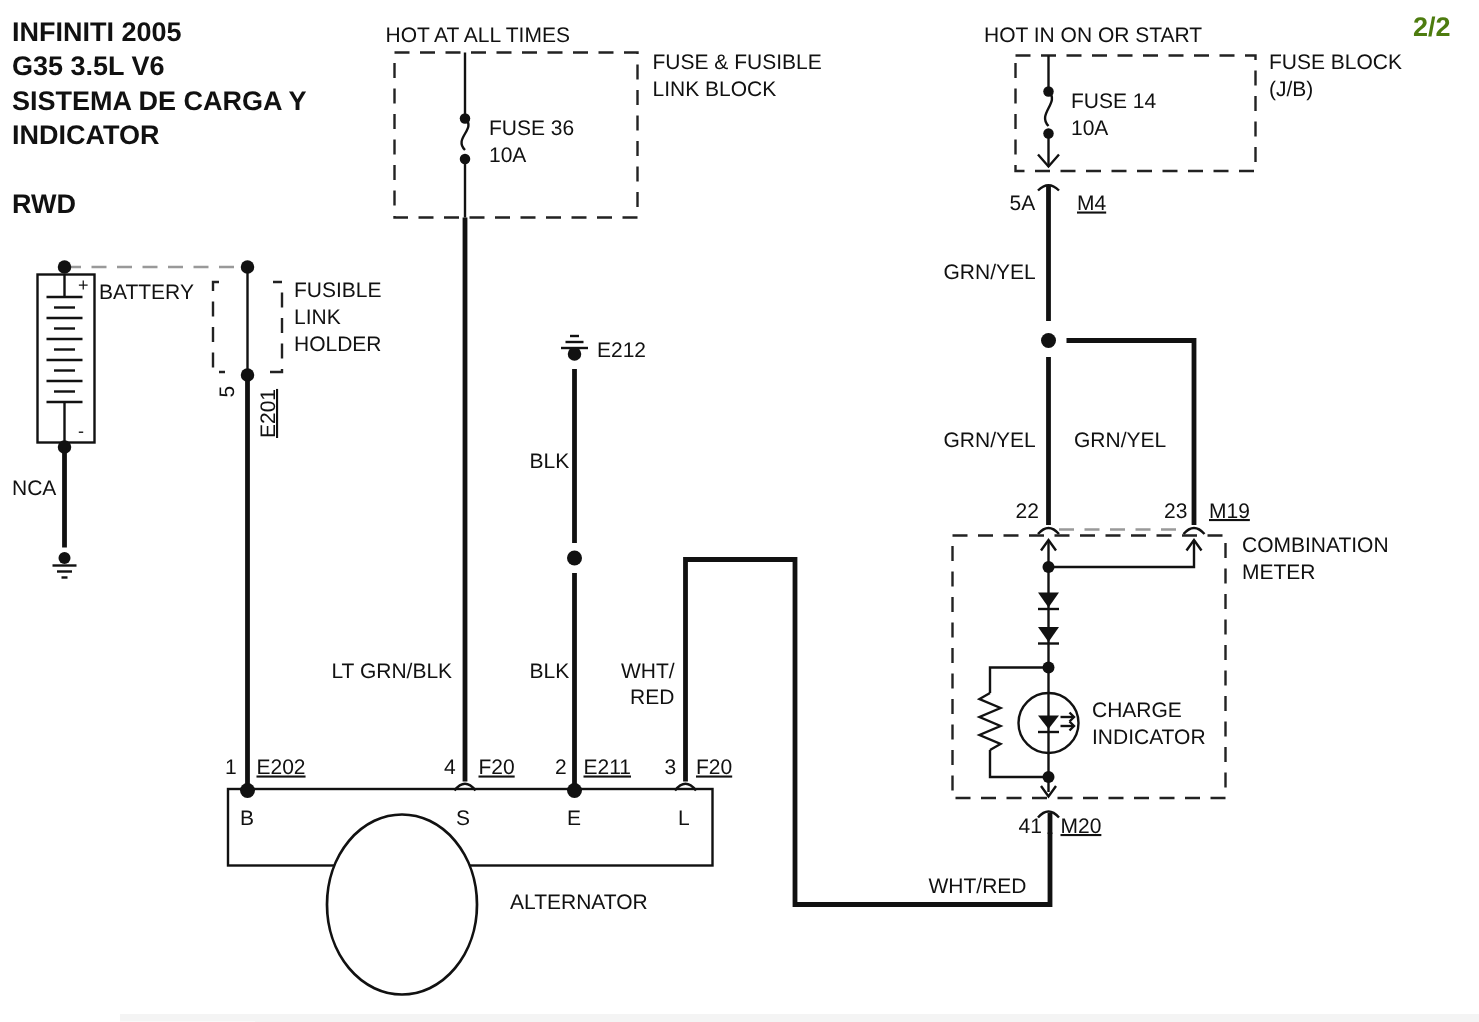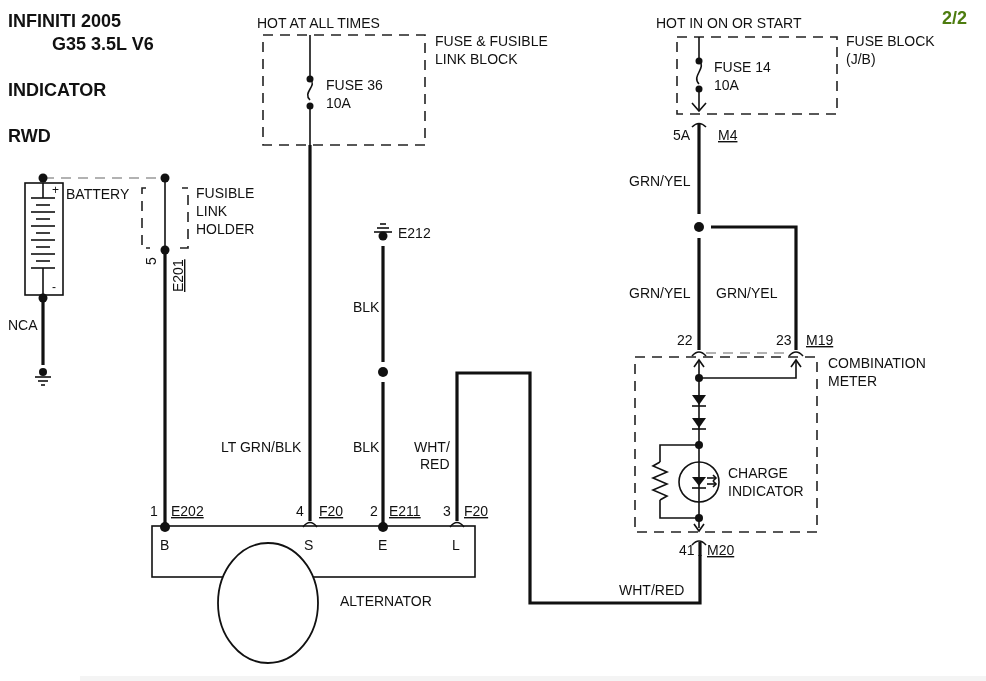--- a/index.html
+++ b/index.html
@@ -15,21 +15,22 @@
   .dash { stroke:#222; stroke-width:1.6; fill:none; stroke-dasharray:10 7; }
   .dash-gray { stroke:#999; stroke-width:1.6; fill:none; stroke-dasharray:10 7; }
   .dot { fill:#111; }
 </style>
 </head>
 <body>
 
 <div id="stage">
 
   <div class="title-line" style="top:10px;">INFINITI 2005</div>
-  <div class="title-line" style="top:33px;margin-left:44px;">G35 3.5L V6</div>
+  <div class="title-line" style="top:33px;">G35 3.5L V6</div>
+  <div class="title-line" style="top:56px;">SISTEMA DE CARGA Y</div>
   <div class="title-line" style="top:79px;">INDICATOR</div>
   <div class="title-line" style="top:125px;">RWD</div>
   <div class="page-num">2/2</div>
 
   <svg width="986" height="681" style="position:absolute;left:0;top:0;">
 
     <g>
       <line class="dash-gray" x1="44" y1="178" x2="165" y2="178"></line>
       <circle class="dot" cx="43" cy="178" r="4.5"></circle>
       <rect class="thin" x="25" y="183" width="38" height="112"></rect>

